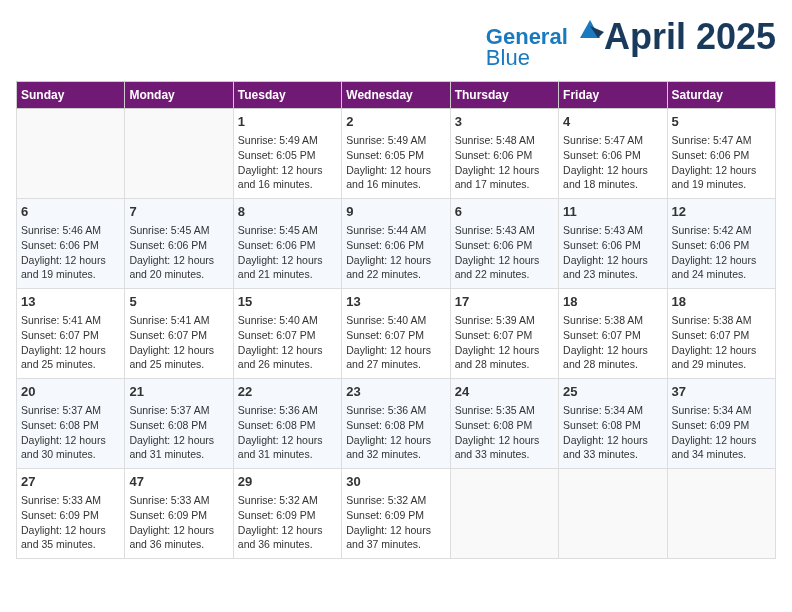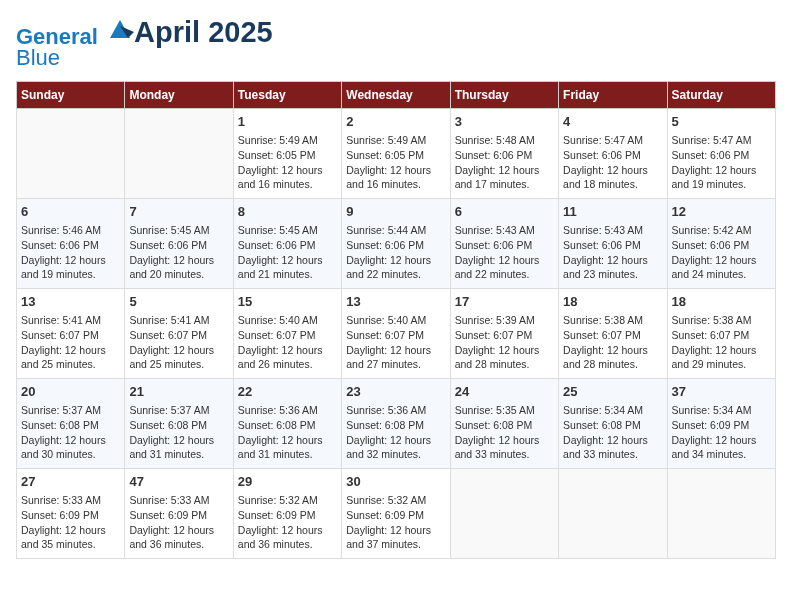--- a/index.html
+++ b/index.html
@@ -5,21 +5,21 @@
     * { box-sizing: border-box; margin: 0; padding: 0; }
     body {
       font-family: Arial, sans-serif;
       background: #fff;
       width: 792px;
       min-height: 612px;
       padding: 16px;
     }
     .header {
       display: flex;
-      justify-content: flex-start;
+      justify-content: flex-end;
       align-items: flex-start;
       margin-bottom: 10px;
     }
     .logo {
       display: flex;
       align-items: center;
     }
     .logo-text {
       font-size: 22px;
       font-weight: bold;
@@ -31,35 +31,35 @@
     }
     .logo-icon {
       width: 28px;
       height: 28px;
       margin-left: 2px;
     }
     .title-block {
       text-align: right;
     }
     .month-title {
-      font-size: 29px;
+      font-size: 36px;
       font-weight: bold;
       color: #1a3a5c;
     }
     .location-title {
       font-size: 14px;
       color: #444;
     }
     table {
       width: 100%;
       border-collapse: collapse;
       font-size: 11px;
     }
     thead tr th {
-      background-color: #7f1d1d;
+      background-color: #701a75;
       color: #fff;
       padding: 6px 4px;
       text-align: left;
       font-size: 12px;
       font-weight: bold;
       border: 1px solid #ccc;
     }
     tbody tr td {
       vertical-align: top;
       padding: 4px;

